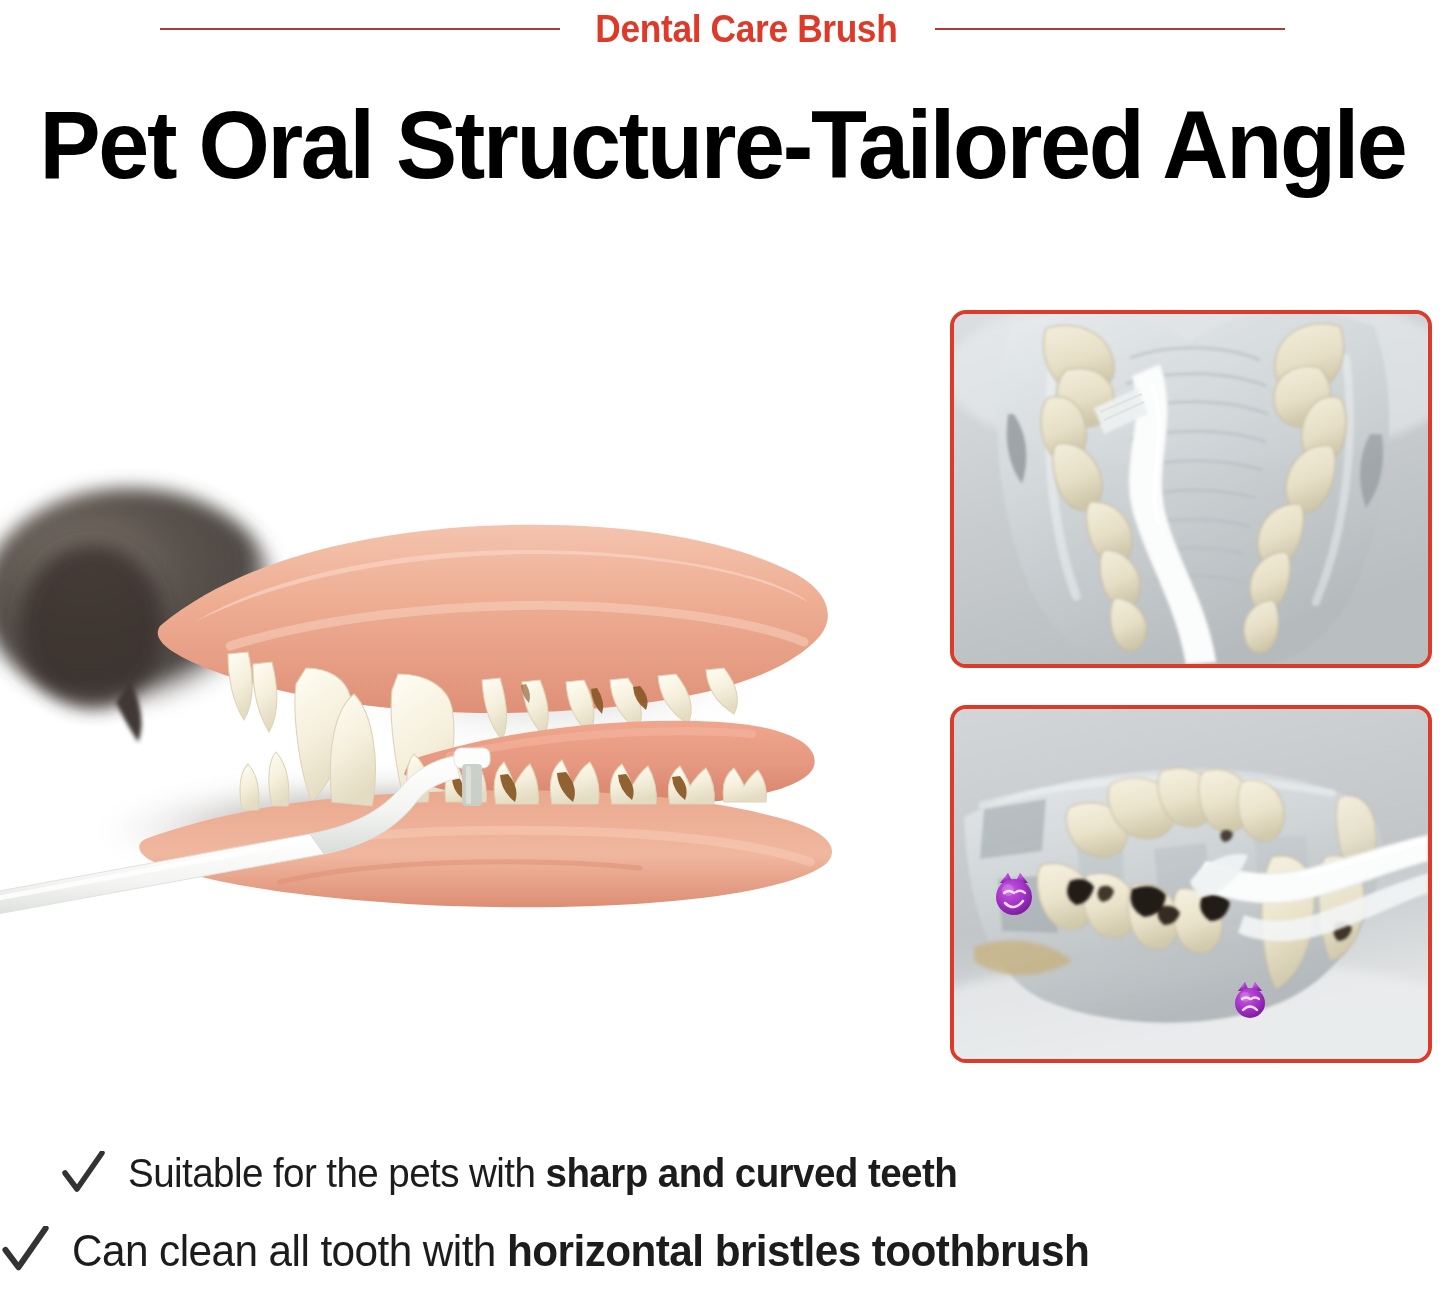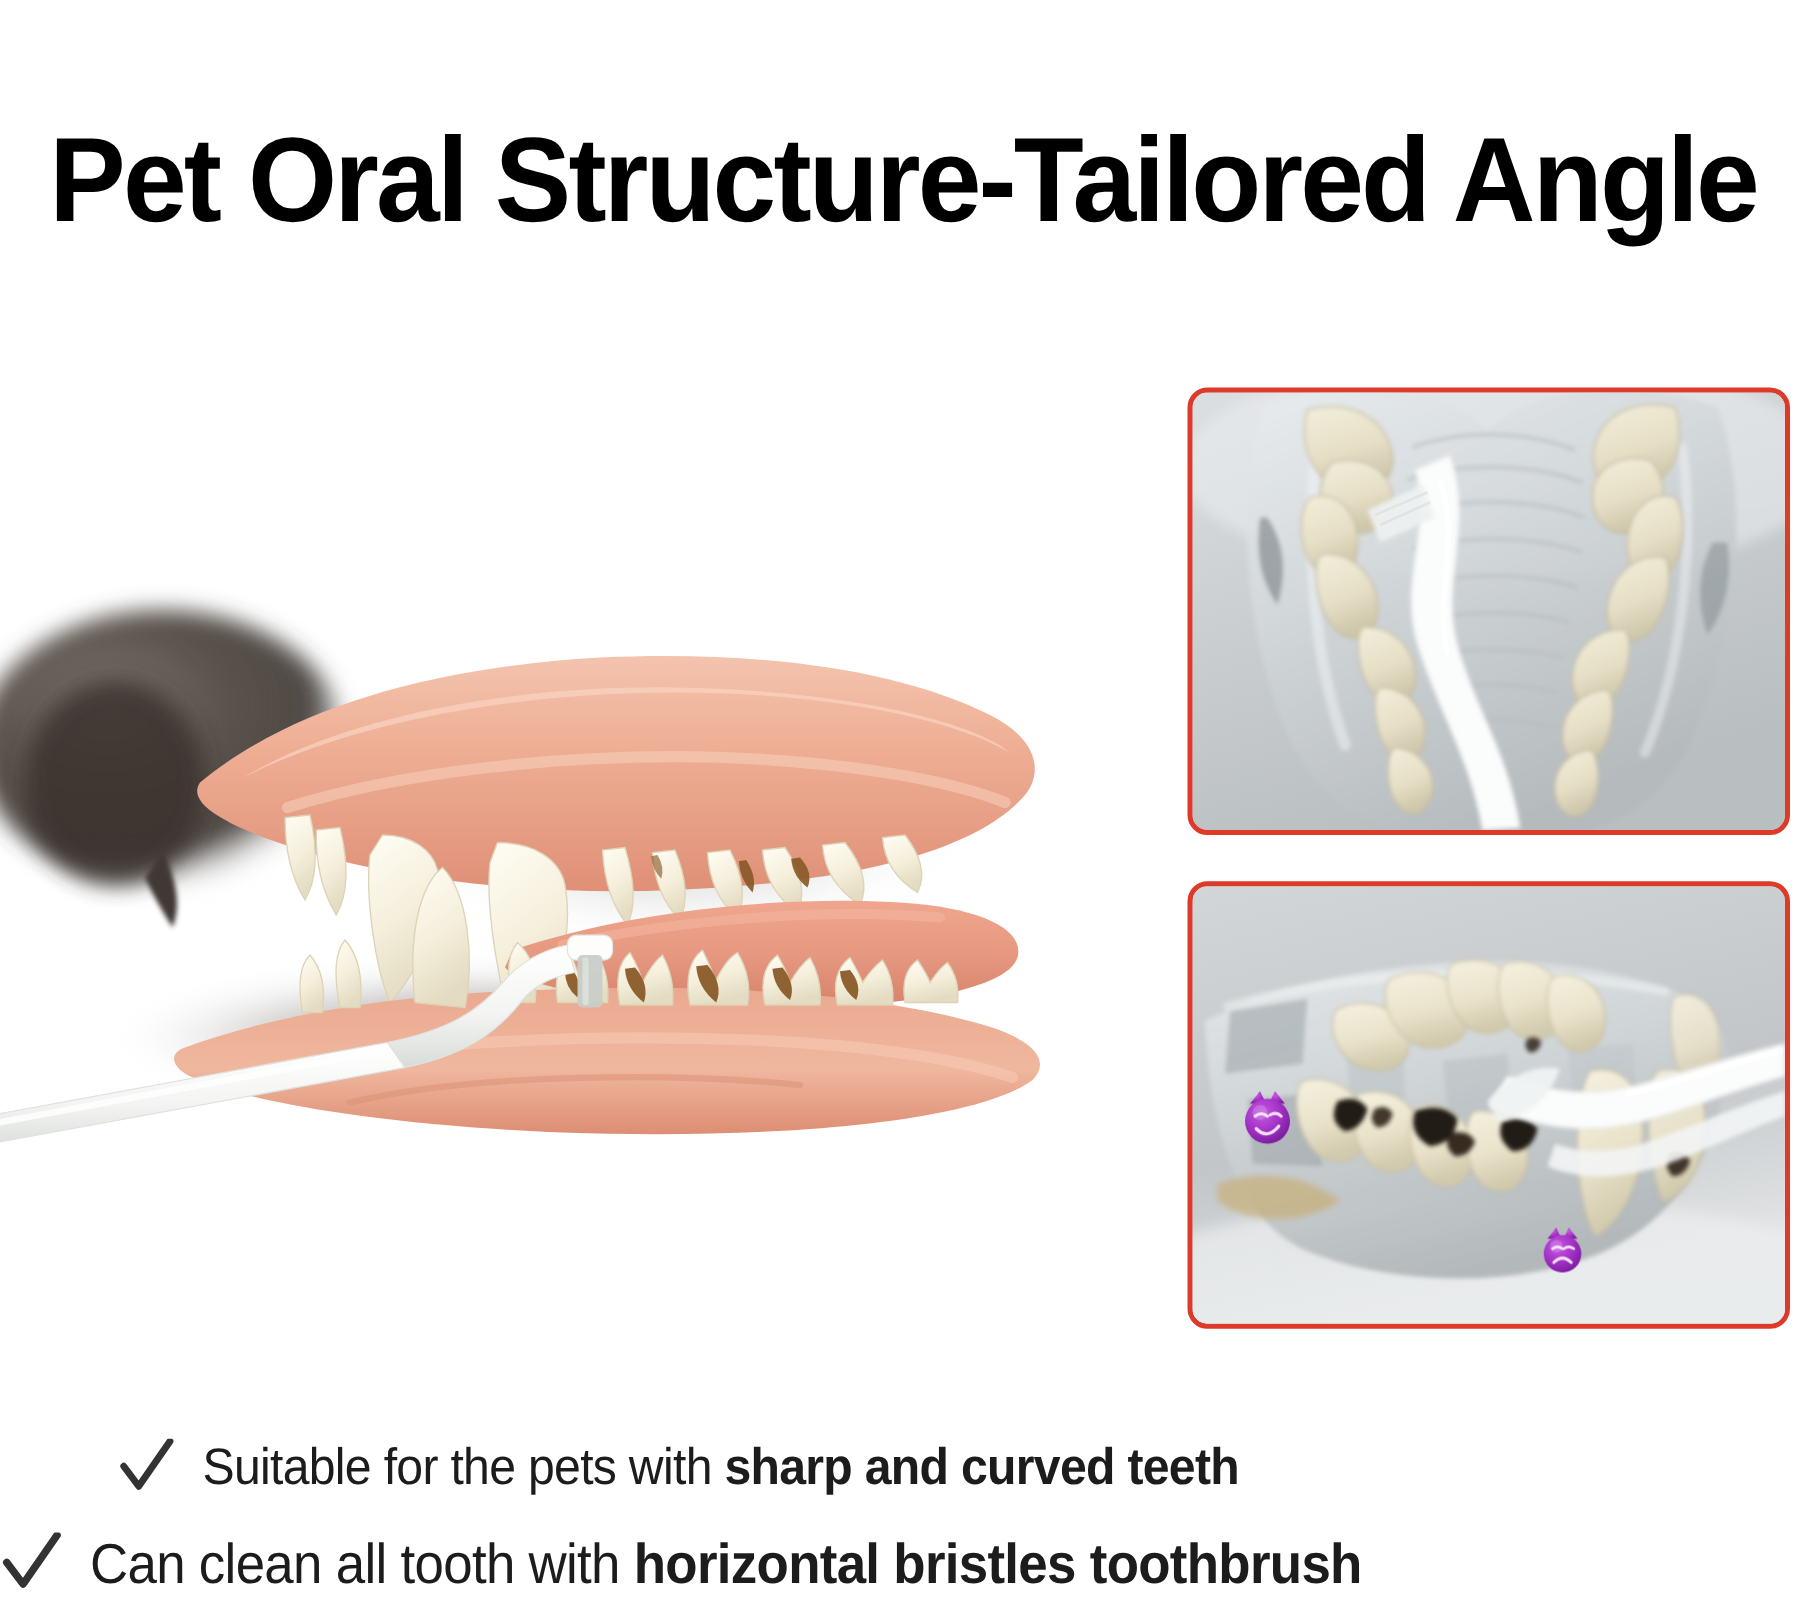--- a/index.html
+++ b/index.html
@@ -92,21 +92,21 @@
     left: 0; top: 1150px;
     width: 1445px;
   }
   .bullet {
     display: flex;
     align-items: center;
     white-space: nowrap;
     color: #1c1c1c;
   }
   #bullet-1 {
-    padding-left: 94px;
+    padding-left: 60px;
     font-size: 41px;
     margin-bottom: 28px;
   }
   #bullet-2 {
     font-size: 45px;
   }
   .check-icon {
     flex: 0 0 auto;
     margin-right: 22px;
     display: block;
@@ -117,20 +117,25 @@
     transform: scaleX(0.94);
     transform-origin: left center;
   }
   .bullet-text b { font-weight: 700; }
 </style>
 </head>
 <body>
 
 <div id="page">
 
+  <div class="eyebrow-row">
+    <div class="eyebrow-rule left"></div>
+    <div class="eyebrow-text">Dental Care Brush</div>
+    <div class="eyebrow-rule right"></div>
+  </div>
 
   <h1 class="headline">Pet Oral Structure-Tailored Angle</h1>
 
   <div class="illustration">
     <svg class="illu-svg" viewBox="0 0 920 500" xmlns="http://www.w3.org/2000/svg">
       <defs>
         <radialGradient id="muzzleG" cx="35%" cy="35%" r="72%">
           <stop offset="0%" stop-color="#7d746c"></stop>
           <stop offset="45%" stop-color="#5a524c"></stop>
           <stop offset="78%" stop-color="#3b3530" stop-opacity="0.9"></stop>

